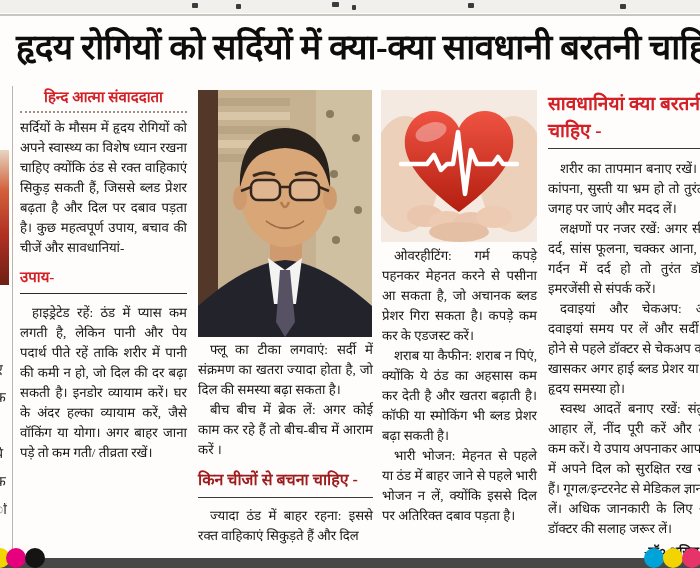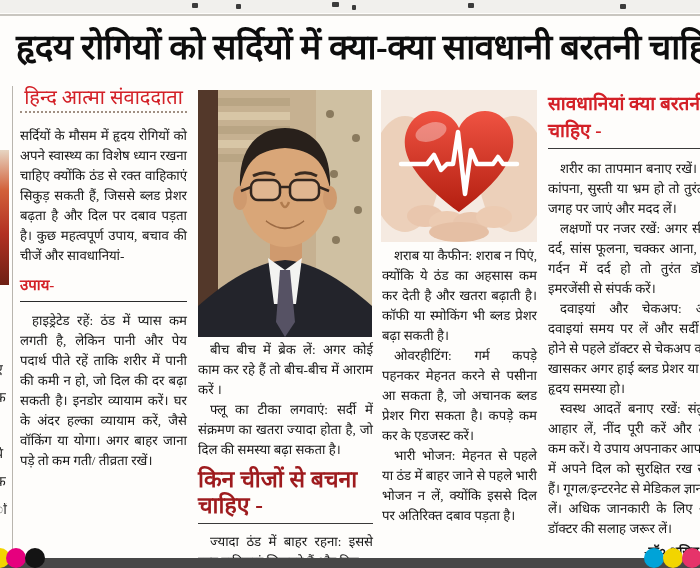--- a/index.html
+++ b/index.html
@@ -22,27 +22,27 @@
   .col{position:absolute;color:#171717;font-size:13.2px;line-height:20px;text-align:justify;}
   .col1{left:20px;top:88px;width:167px;}
   .col2text{left:198px;top:340px;width:175px;}
   .col3{left:382px;top:246px;width:155px;}
   .col4{left:548px;top:88px;width:176px;}
 
   .p{margin:0;text-indent:12px;}
   .p.noindent{text-indent:0;}
   .p b{font-weight:normal;}
 
-  .byline{color:#d32027;font-weight:normal;text-align:center;font-size:20px;
-    padding-bottom:5px;border-bottom:2px dotted #a09083;margin-bottom:13px;line-height:18px;}
+  .byline{color:#d32027;font-weight:bold;text-align:center;font-size:15px;
+    padding-bottom:5px;border-bottom:2px dotted #a09083;margin-bottom:5px;line-height:18px;}
 
   .h-upay{color:#d32027;font-weight:bold;font-size:15px;margin:8px 0 9px 0;
     padding-bottom:5px;border-bottom:1.5px solid #2a2a2a;line-height:22px;text-align:left;}
 
-  .h-maroon{color:#9e1b1e;font-weight:bold;font-size:23px;line-height:26px;margin:7px 0 8px 0;
+  .h-maroon{color:#9e1b1e;font-weight:bold;font-size:16px;line-height:26px;margin:7px 0 8px 0;
     padding-bottom:4px;border-bottom:1.5px solid #3a3a3a;text-align:left;}
 
   .h-col4{color:#d32027;font-weight:bold;font-size:19px;line-height:27px;margin:2px 0 10px 0;
     padding-bottom:4px;border-bottom:1.5px solid #3a3a3a;text-align:left;}
 
   .photo{position:absolute;left:198px;top:90px;width:174px;height:247px;overflow:hidden;}
   .heart{position:absolute;left:381px;top:90px;width:156px;height:152px;overflow:hidden;}
 
   .signature{font-weight:bold;text-align:right;margin-top:2px;line-height:21px;}
 
@@ -118,22 +118,22 @@
       </g>
       <path d="M83,112 Q87,122 91,112" stroke="#b07b4e" stroke-width="2.5" fill="none"></path>
       <path d="M68,131 Q87,146 106,131 Q97,138 87,138 Q77,138 68,131 Z" fill="#ffffff" stroke="#9c6a43" stroke-width="1.5"></path>
       <path d="M0,247 L0,216 C34,186 62,172 87,170 C112,172 140,186 174,216 L174,247 Z" fill="#23242b"></path>
       <path d="M70,168 L87,180 L104,168 L98,214 L76,214 Z" fill="#f3f3f1"></path>
       <path d="M82,180 L92,180 L97,232 L87,247 L78,232 Z" fill="#565264"></path>
     </svg>
   </div>
 
   <section class="col col2text">
+    <p class="p"><b>फ्लू का टीका लगवाएं:</b> <span>सर्दी में संक्रमण का खतरा ज्यादा होता है, जो दिल की समस्या बढ़ा सकता है।</span></p>
     <p class="p"><b>बीच बीच में ब्रेक लें:</b> <span>अगर कोई काम कर रहे हैं तो बीच-बीच में आराम करें ।</span></p>
-    <p class="p"><b>फ्लू का टीका लगवाएं:</b> <span>सर्दी में संक्रमण का खतरा ज्यादा होता है, जो दिल की समस्या बढ़ा सकता है।</span></p>
     <h2 class="h-maroon">किन चीजों से बचना चाहिए -</h2>
     <p class="p"><b>ज्यादा ठंड में बाहर रहना:</b> <span>इससे रक्त वाहिकाएं सिकुड़ते हैं और दिल</span></p>
   </section>
 
   <div class="heart">
     <svg width="156" height="152" viewBox="0 0 156 152">
       <rect x="0" y="0" width="156" height="152" fill="#f5eae1"></rect>
       <g>
         <ellipse cx="24" cy="84" rx="34" ry="58" fill="#ecd0ba"></ellipse>
         <ellipse cx="132" cy="84" rx="34" ry="58" fill="#ecd0ba"></ellipse>
@@ -149,22 +149,22 @@
           <stop offset="1" stop-color="#b31e10"></stop>
         </linearGradient>
       </defs>
       <path d="M78,38 C68,16 36,14 26,40 C16,66 40,94 78,122 C116,94 140,66 130,40 C120,14 88,16 78,38 Z" fill="url(#hg)"></path>
       <ellipse cx="50" cy="42" rx="16" ry="9" fill="rgba(255,255,255,0.35)" transform="rotate(-18 50 42)"></ellipse>
       <polyline points="20,74 46,74 53,65 60,80 66,74 72,74 77,42 84,104 90,60 96,74 112,74 117,67 122,74 136,74" fill="none" stroke="#ffffff" stroke-width="4.5" stroke-linecap="round" stroke-linejoin="round"></polyline>
     </svg>
   </div>
 
   <section class="col col3">
+    <p class="p"><b>ओवरहीटिंग:</b> <span>गर्म कपड़े पहनकर मेहनत करने से पसीना आ सकता है, जो अचानक ब्लड प्रेशर गिरा सकता है। कपड़े कम कर के एडजस्ट करें।</span></p>
     <p class="p"><b>शराब या कैफीन:</b> <span>शराब न पिएं, क्योंकि ये ठंड का अहसास कम कर देती है और खतरा बढ़ाती है। कॉफी या स्मोकिंग भी ब्लड प्रेशर बढ़ा सकती है।</span></p>
-    <p class="p"><b>ओवरहीटिंग:</b> <span>गर्म कपड़े पहनकर मेहनत करने से पसीना आ सकता है, जो अचानक ब्लड प्रेशर गिरा सकता है। कपड़े कम कर के एडजस्ट करें।</span></p>
     <p class="p"><b>भारी भोजन:</b> <span>मेहनत से पहले या ठंड में बाहर जाने से पहले  भारी भोजन न लें, क्योंकि इससे दिल पर अतिरिक्त दबाव पड़ता है।</span></p>
   </section>
 
   <section class="col col4">
     <h2 class="h-col4">सावधानियां क्या बरतनी चाहिए -</h2>
     <p class="p"><span>शरीर का तापमान बनाए रखें। अगर कांपना, सुस्ती या भ्रम हो तो तुरंत गर्म जगह पर जाएं और मदद लें।</span></p>
     <p class="p"><b>लक्षणों पर नजर रखें:</b> <span>अगर सीने में दर्द, सांस फूलना, चक्कर आना, कंधे-गर्दन में दर्द हो तो तुरंत डॉक्टर/ इमरजेंसी से संपर्क करें।</span></p>
     <p class="p"><b>दवाइयां और चेकअप:</b> <span>अपनी दवाइयां समय पर लें और सर्दी शुरू होने से पहले डॉक्टर से चेकअप कराएं, खासकर अगर हाई ब्लड प्रेशर या अन्य हृदय समस्या हो।</span></p>
     <p class="p"><b>स्वस्थ आदतें बनाए रखें:</b> <span>संतुलित आहार लें, नींद पूरी करें और तनाव कम करें। ये उपाय अपनाकर आप सर्दी में अपने दिल को सुरक्षित रख सकते हैं। गूगल/इन्टरनेट से मेडिकल ज्ञान नहीं लें। अधिक जानकारी के लिए अपने डॉक्टर की सलाह जरूर लें।</span></p>
     <div class="signature">

